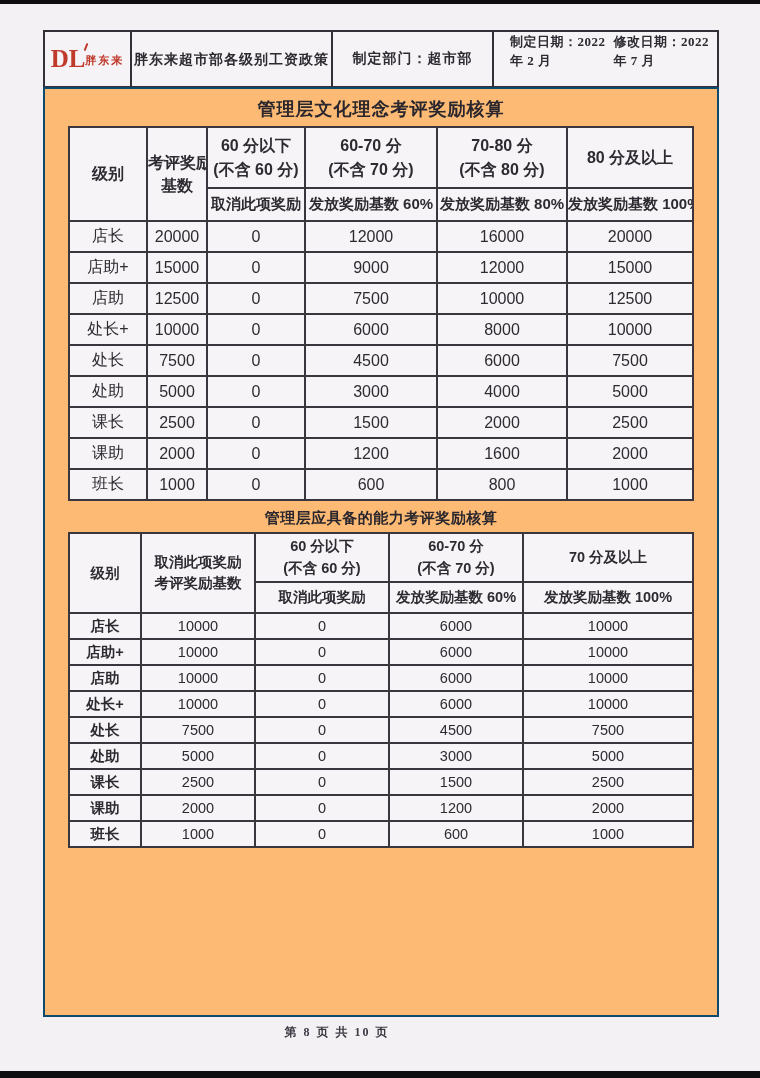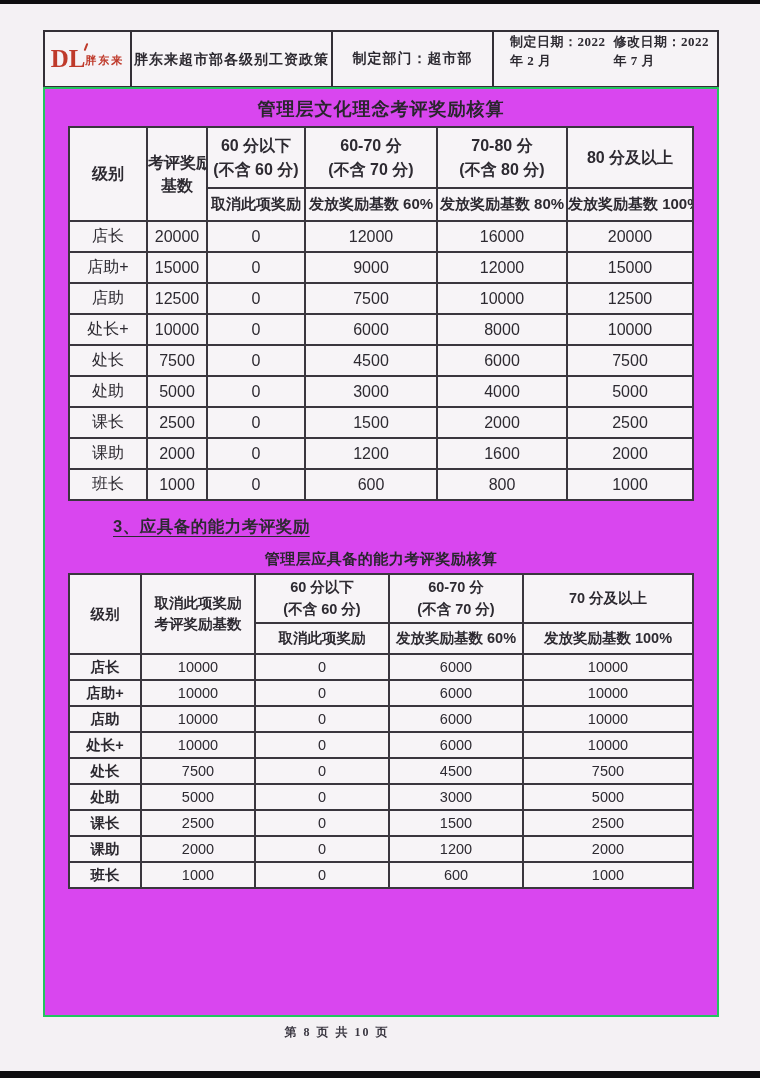--- a/index.html
+++ b/index.html
@@ -35,21 +35,21 @@
     background:#bf3a2b; transform:rotate(22deg); border-radius:1px;
   }
   .logo-sub { color:#bf3a2b; font-size:11px; font-weight:bold; letter-spacing:2px; margin-top:2px; }
   .org-line { font-size:14px; font-weight:bold; line-height:20px; letter-spacing:1px; }
   .dept-text { font-size:14px; font-weight:bold; letter-spacing:1px; }
   .date-line { font-family:"Liberation Serif", serif; font-size:13px; font-weight:bold; line-height:19px; letter-spacing:0.5px; }
 
   
   .content-box {
     position:absolute; left:43px; top:87px; width:676px; height:930px;
-    border:2px solid #22c55e; background:#d946ef; padding-top:8px;
+    border:2px solid #0c4a6e; background:#fdba74; padding-top:8px;
   }
   .table-title { text-align:center; font-weight:bold; color:#29262d; }
   .table-title.main { font-size:18px; letter-spacing:1px; margin-bottom:5px; }
   .table-title.sub  { font-size:15px; letter-spacing:0.5px; margin:8px 0 4px;font-family:Liberation Serif, serif; }
 
   table.reward-table {
     border-collapse:collapse; table-layout:fixed; margin:0 auto; width:624px;
     background:#f7f4f7;
   }
   .reward-table th, .reward-table td {
@@ -225,23 +225,20 @@
       <td class="lv">班长</td>
       <td>1000</td>
       <td>0</td>
       <td>600</td>
       <td>800</td>
       <td>1000</td>
     </tr>
   </tbody>
     </table>
 
-  <div>
-    <span class="section-heading">3、应具备的能力考评奖励</span>
-  </div>
 
   <div class="table-title sub">管理层应具备的能力考评奖励核算</div>
 
   <table class="reward-table t2">
     <colgroup>
         <col style="width:72px">
         <col style="width:114px">
         <col style="width:134px">
         <col style="width:134px">
         <col style="width:170px">

